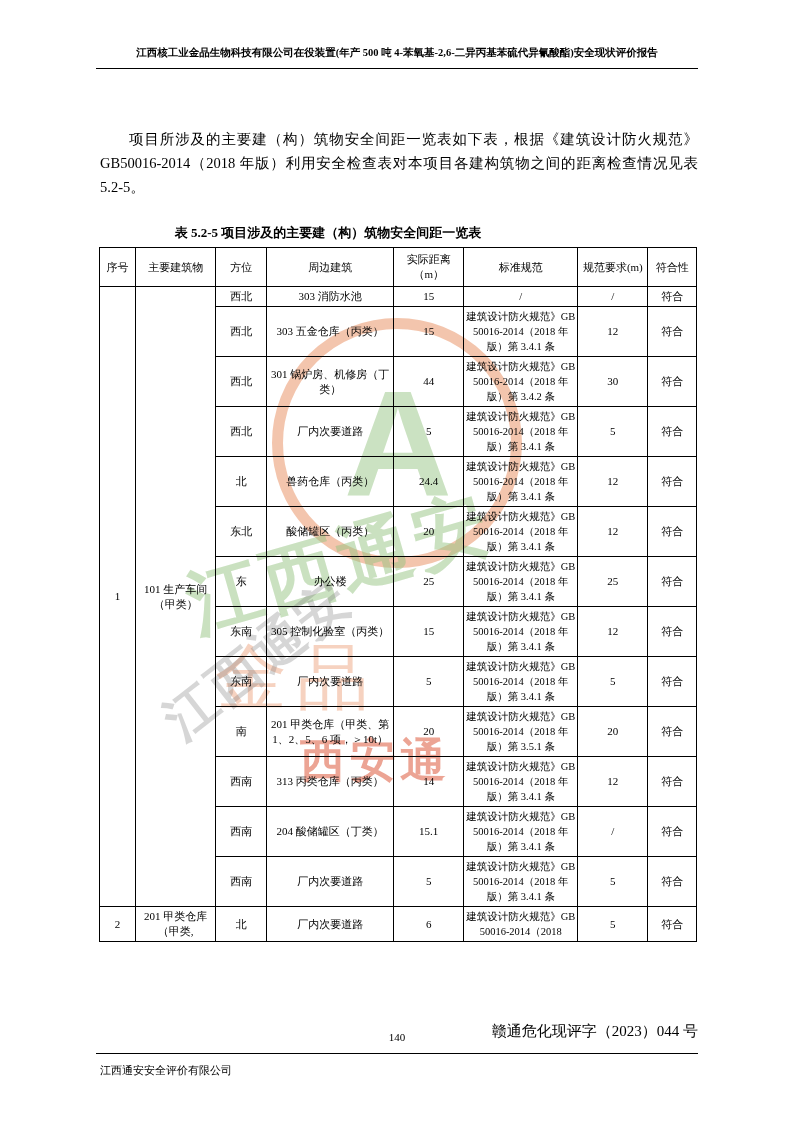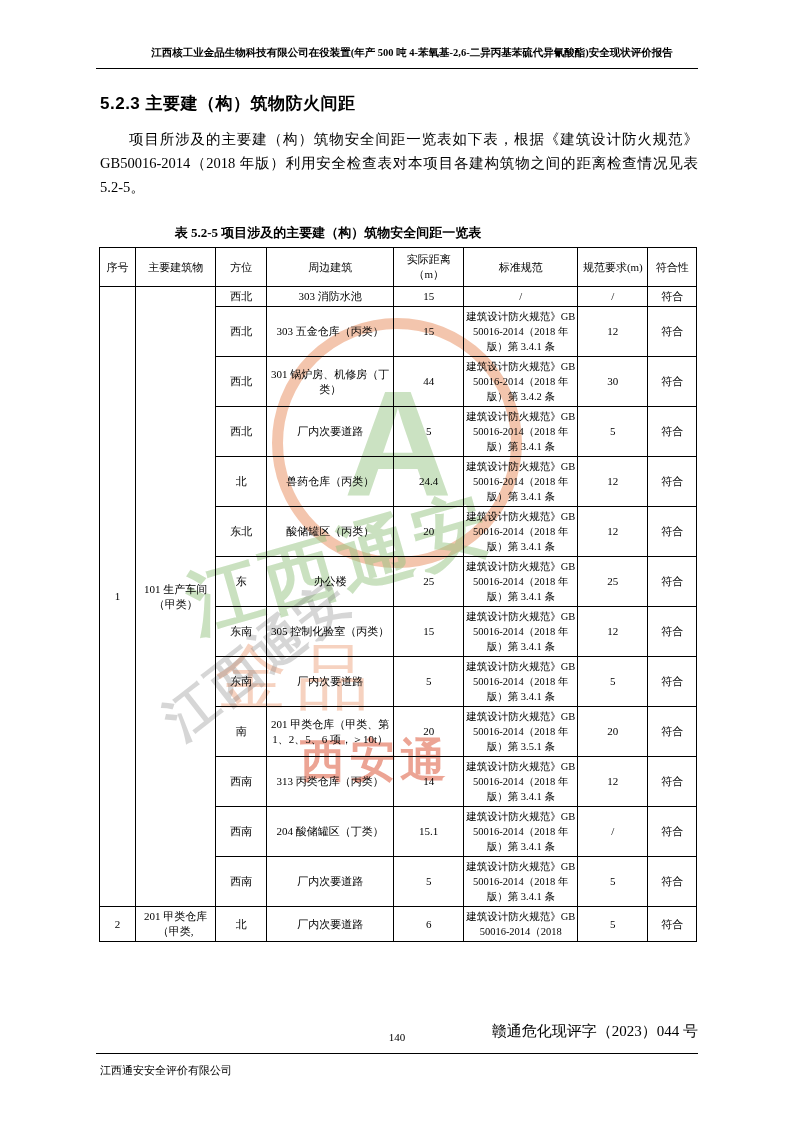--- a/index.html
+++ b/index.html
@@ -19,21 +19,21 @@
     position: relative;
     width: 794px;
     height: 1123px;
     box-sizing: border-box;
     padding: 0;
   }
   
   .header {
     position: absolute;
     top: 46px;
-    left: 111px;
+    left: 96px;
     width: 602px;
     text-align: center;
     font-size: 10.5px;
     font-weight: bold;
     letter-spacing: 0px;
     white-space: nowrap;
   }
   .header-rule {
     position: absolute;
     top: 68px;
@@ -212,21 +212,20 @@
   <div class="wm wm-ring"></div>
   <div class="wm wm-a">A</div>
   <div class="wm wm-green-text">江西通安</div>
   <div class="wm wm-orange-overlay">金品</div>
   <div class="wm wm-gray-text">江西通安</div>
   <div class="wm wm-red-text">西安通</div>
 
   <div class="header">江西核工业金品生物科技有限公司在役装置(年产 500 吨 4-苯氧基-2,6-二异丙基苯硫代异氰酸酯)安全现状评价报告</div>
   <div class="header-rule"></div>
 
-  <div class="section-title">5.2.3 主要建（构）筑物防火间距</div>
   <div class="para">项目所涉及的主要建（构）筑物安全间距一览表如下表，根据《建筑设计防火规范》GB50016-2014（2018 年版）利用安全检查表对本项目各建构筑物之间的距离检查情况见表 5.2-5。</div>
 
   <div class="table-caption">表 5.2-5  项目涉及的主要建（构）筑物安全间距一览表</div>
 
   <table class="main">
     <colgroup>
       <col class="col-seq">
         <col class="col-bldg">
         <col class="col-dir">
         <col class="col-around">

